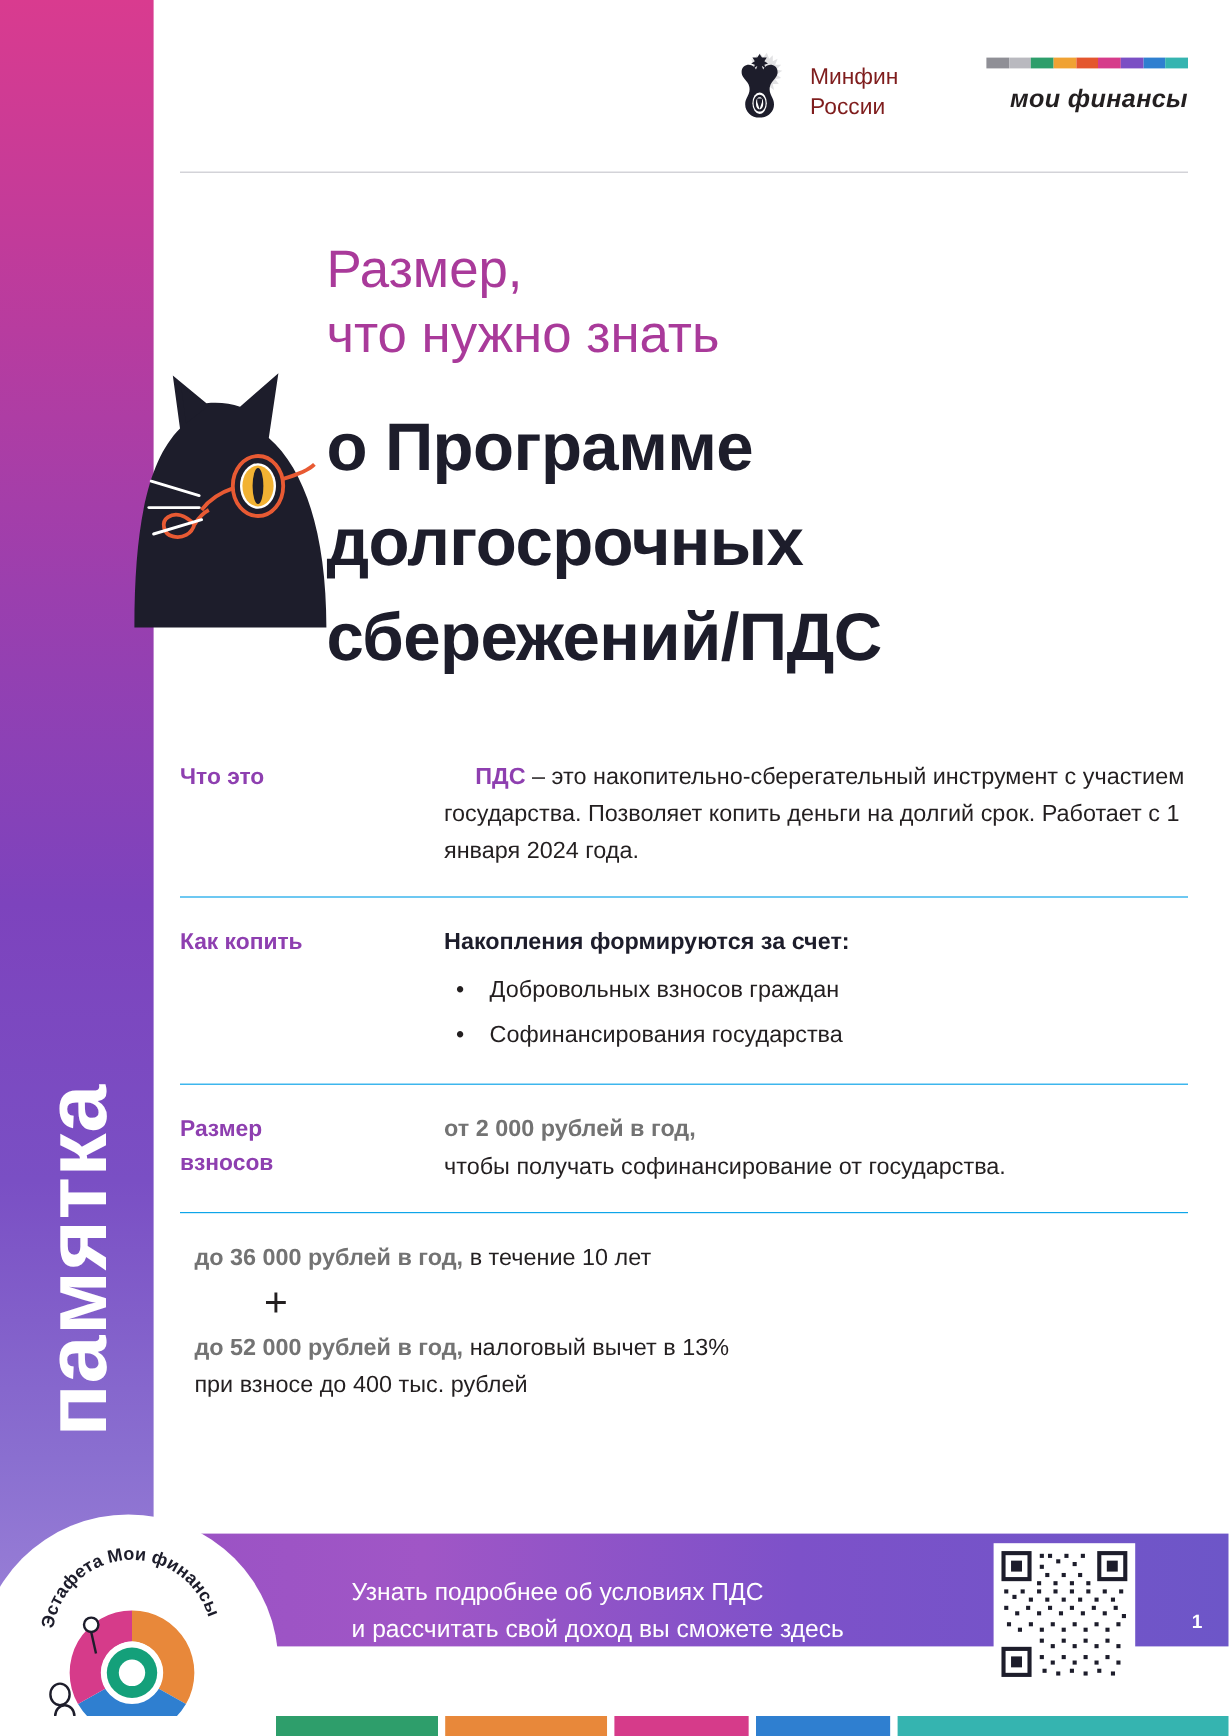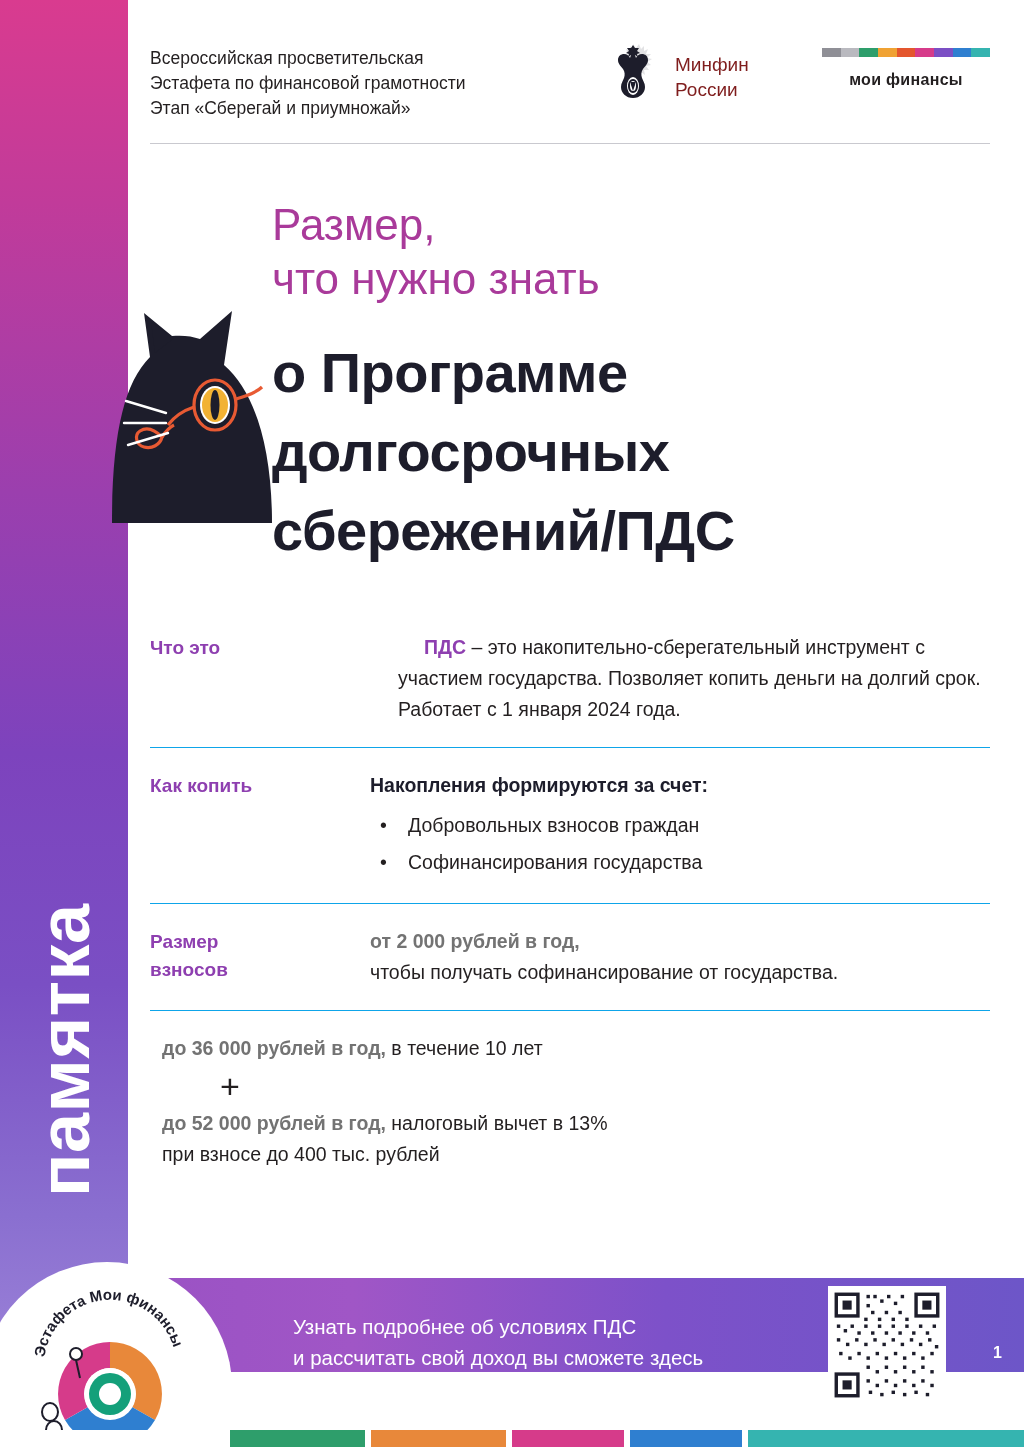--- a/index.html
+++ b/index.html
@@ -93,25 +93,26 @@
     width: 168px;
   }
   .mf-bars {
     display: flex;
     width: 168px;
     height: 9px;
     margin-bottom: 14px;
   }
   .mf-bars span { flex: 1 1 0; height: 9px; display:block; }
   .mf-word {
-    font-size: 16px;
+    font-size: 21px;
     font-weight: bold;
     letter-spacing: 0.3px;
     color: #231f20;
-    text-align: center;
+    text-align: right;
+    font-style: italic;
   }
   .header-rule {
     position: absolute;
     left: 150px; top: 143px;
     width: 840px;
     height: 1px;
     background: #c9c9cf;
   }
 
   
@@ -151,21 +152,21 @@
     left: 150px;
     top: 620px;
     width: 840px;
   }
   .row {
     display: flex;
     align-items: flex-start;
     padding: 22px 0 22px 0;
     border-top: 1px solid #0ea5e9;
   }
-  .row.first { border-top: none; padding-top: 12px; gap: 28px; }
+  .row.first { border-top: none; padding-top: 12px; }
   .row-label {
     width: 208px;
     flex: 0 0 208px;
     font-size: 19px;
     line-height: 28px;
     font-weight: bold;
     color: #8e3fb0;
     white-space: pre-line;
     padding-top: 2px;
   }
@@ -281,23 +282,20 @@
 </head>
 <body>
 
 <div class="page">
 
   <div class="left-band">
     <div class="left-band-title">памятка</div>
   </div>
 
   <div class="header">
-    <div class="header-text">Всероссийская просветительская
-Эстафета по финансовой грамотности
-Этап «Сберегай и приумножай»</div>
 
     <div class="minfin-block">
       <div class="emblem">
         <svg viewBox="0 0 56 70" width="56" height="70" aria-hidden="true">
           <g fill="#1d1d2b">
             <path d="M28 2 l3 4 3-4 2 5 3-3 0 5 4-2-2 5 5 0-4 4 5 1-5 3 4 3-5 1 3 4-5 0 1 5-4-3-1 5-3-4-3 4-1-5-4 3 1-5-5 0 3-4-5-1 4-3-5-3 5-1-4-4 5 0-2-5 4 2 0-5 3 3z" opacity="0.13"></path>
             <path d="M19 12c-3 0-6 2-6 6 0 4 3 6 5 9 2 3 2 6 1 9-1 3-3 5-3 9 0 6 5 11 12 11s12-5 12-11c0-4-2-6-3-9-1-3-1-6 1-9 2-3 5-5 5-9 0-4-3-6-6-6-3 0-5 2-6 4-1-3-2-5-3-7-1 2-2 4-3 7-1-2-3-4-6-4z"></path>
             <path d="M28 3l2 3h4l-2 3 3 2-3 1 1 3-3-2-2 2-2-2-3 2 1-3-3-1 3-2-2-3h4z" fill="#1d1d2b"></path>
           </g>
           <g fill="#ffffff">

